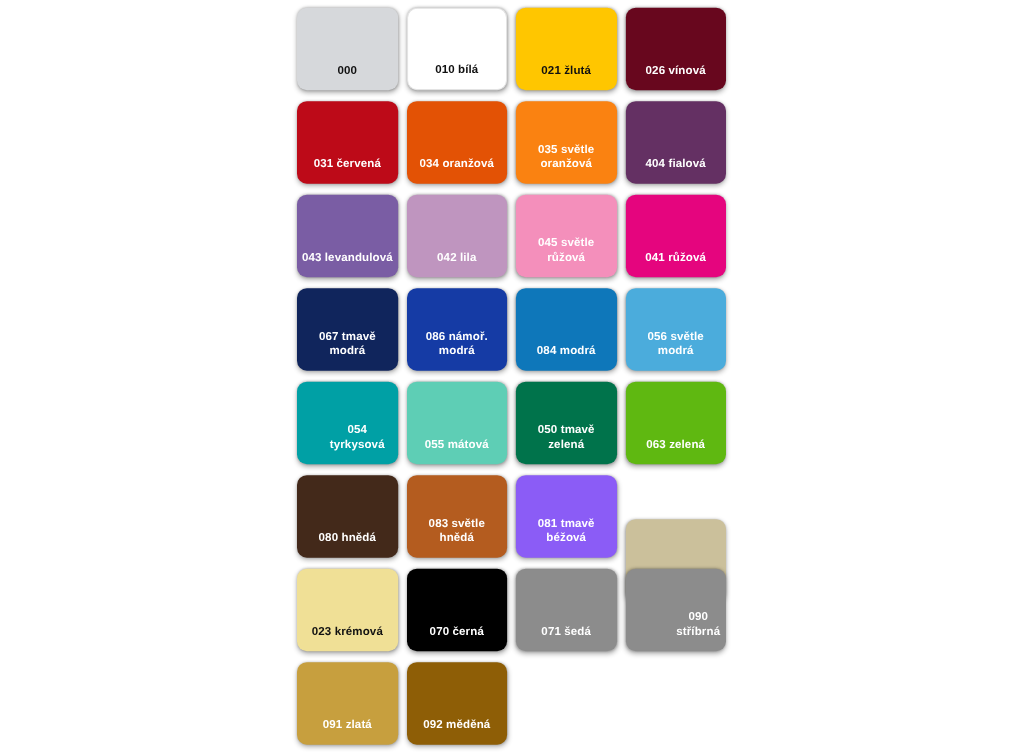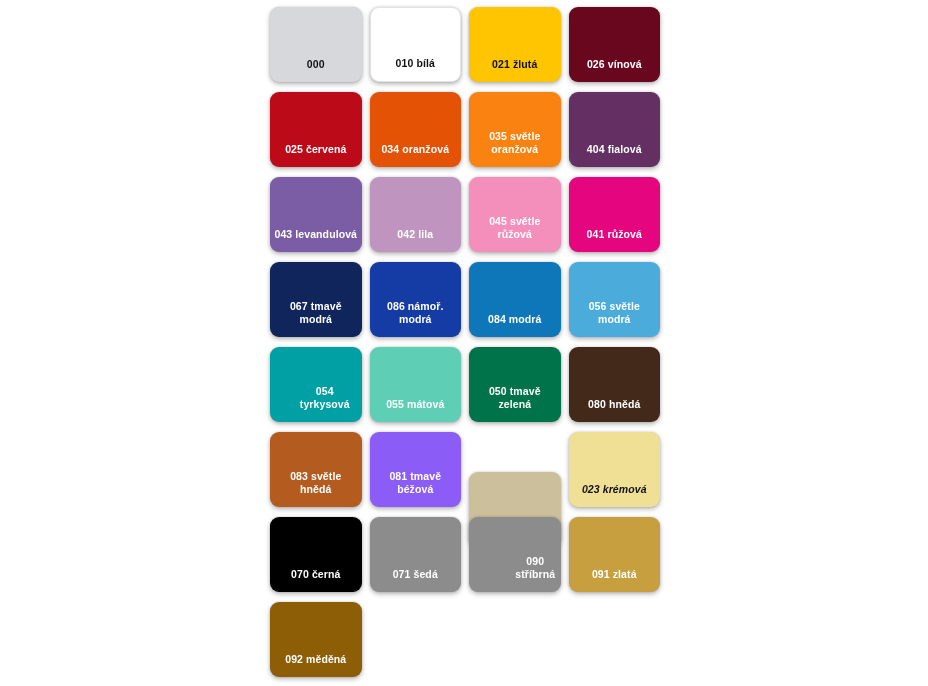--- a/index.html
+++ b/index.html
@@ -84,21 +84,21 @@
           <span class="swatch-label" style="color: rgb(17, 17, 17);">021 žlutá</span>
         </div>
       </div>
       <div class="swatch-cell">
         <div class="swatch" style="background: rgb(104, 7, 30);">
           <span class="swatch-label" style="color: rgb(255, 255, 255);">026 vínová</span>
         </div>
       </div>
       <div class="swatch-cell">
         <div class="swatch" style="background: rgb(189, 10, 24);">
-          <span class="swatch-label" style="color: rgb(255, 255, 255);">025 červená</span>
+          <span class="swatch-label" style="color: rgb(255, 255, 255);">031 červená</span>
         </div>
       </div>
       <div class="swatch-cell">
         <div class="swatch" style="background: rgb(227, 82, 5);">
           <span class="swatch-label" style="color: rgb(255, 255, 255);">034 oranžová</span>
         </div>
       </div>
       <div class="swatch-cell">
         <div class="swatch" style="background: rgb(250, 130, 17);">
           <span class="swatch-label" style="color: rgb(255, 255, 255);">035 světle
@@ -164,20 +164,25 @@
           <span class="swatch-label" style="color: rgb(255, 255, 255);">055 mátová</span>
         </div>
       </div>
       <div class="swatch-cell">
         <div class="swatch" style="background: rgb(0, 115, 75);">
           <span class="swatch-label" style="color: rgb(255, 255, 255);">050 tmavě
 zelená</span>
         </div>
       </div>
       <div class="swatch-cell">
+        <div class="swatch" style="background: rgb(95, 184, 17);">
+          <span class="swatch-label" style="color: rgb(255, 255, 255);">063 zelená</span>
+        </div>
+      </div>
+      <div class="swatch-cell">
         <div class="swatch" style="background: rgb(67, 41, 26);">
           <span class="swatch-label" style="color: rgb(255, 255, 255);">080 hnědá</span>
         </div>
       </div>
       <div class="swatch-cell">
         <div class="swatch" style="background: rgb(180, 92, 31);">
           <span class="swatch-label" style="color: rgb(255, 255, 255);">083 světle
 hnědá</span>
         </div>
       </div>
@@ -186,21 +191,21 @@
           <span class="swatch-label" style="color: rgb(255, 255, 255);">081 tmavě
 béžová</span>
         </div>
       </div>
       <div class="swatch-cell">
         <div class="swatch" style="background: rgb(203, 192, 155); margin-top: 40px;">
           <span class="swatch-label" style="color: rgb(255, 255, 255);">082 béžová</span>
         </div>
       </div>
       <div class="swatch-cell">
-        <div class="swatch" style="background: rgb(240, 224, 150); font-style: italic;">
+        <div class="swatch" style="background: rgb(240, 224, 150);">
           <span class="swatch-label" style="color: rgb(17, 17, 17);">023 krémová</span>
         </div>
       </div>
       <div class="swatch-cell">
         <div class="swatch" style="background: rgb(0, 0, 0);">
           <span class="swatch-label" style="color: rgb(255, 255, 255);">070 černá</span>
         </div>
       </div>
       <div class="swatch-cell">
         <div class="swatch" style="background: rgb(140, 140, 140);">

